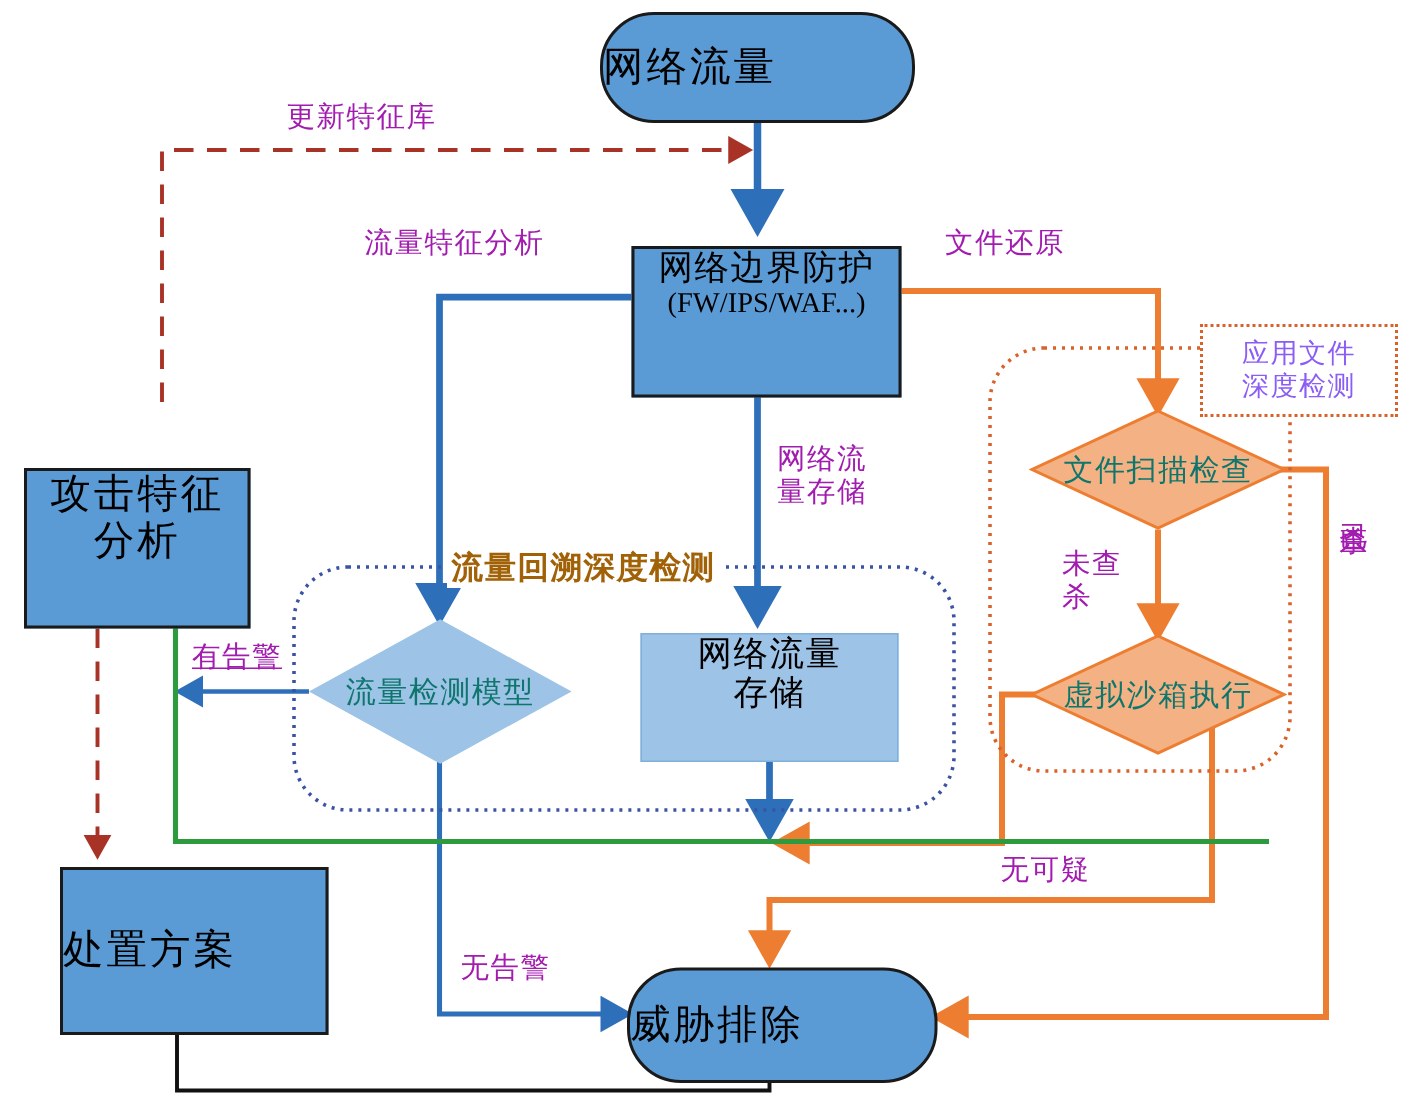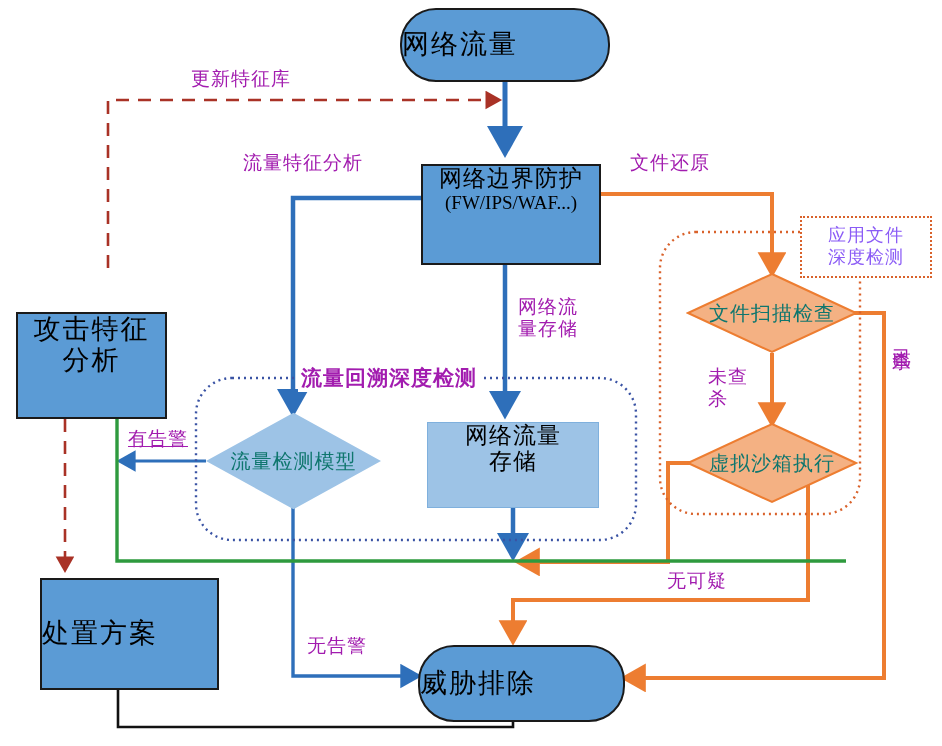--- a/index.html
+++ b/index.html
@@ -79,21 +79,21 @@
     color: #a21caf;
     letter-spacing: 1px;
     white-space: nowrap;
     line-height: 1.18;
   }
   .group-title {
     position: absolute;
     background: #ffffff;
     font-size: 21px;
     letter-spacing: 1px;
-    color: #a21caf;
+    color: #a16207;
     white-space: nowrap;
     padding: 0 3px;
     font-weight: 700;
   }
   .anno-box {
     position: absolute;
     box-sizing: border-box;
     display: flex;
     align-items: center;
     justify-content: center;

